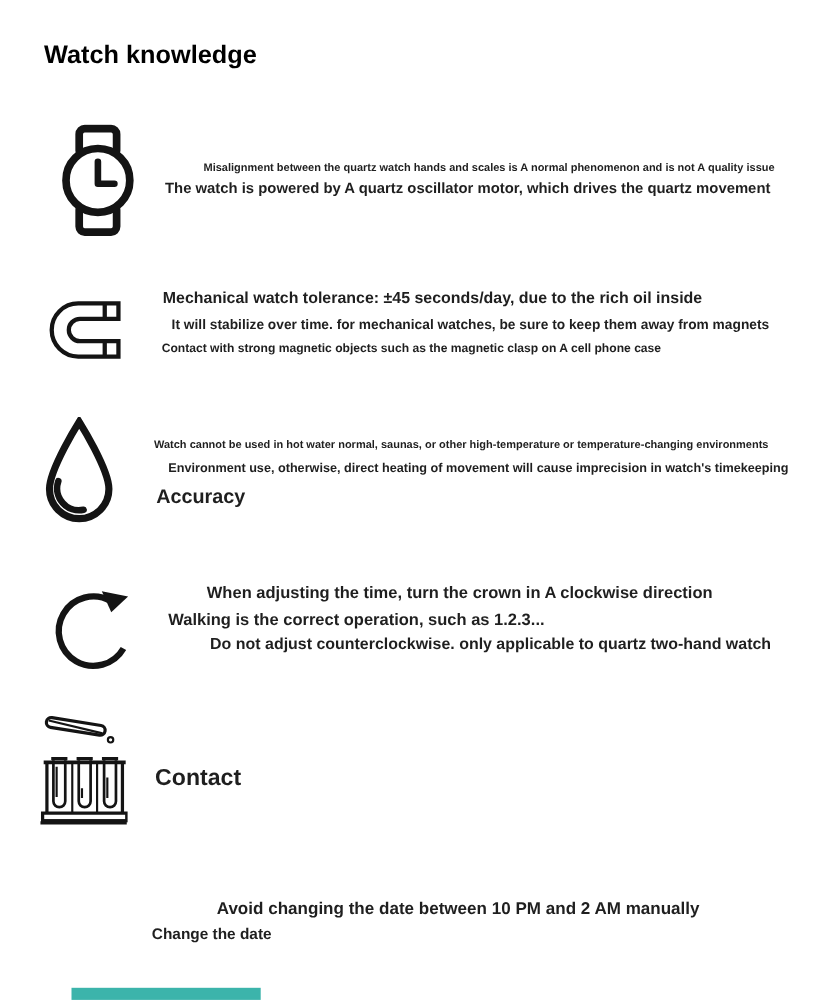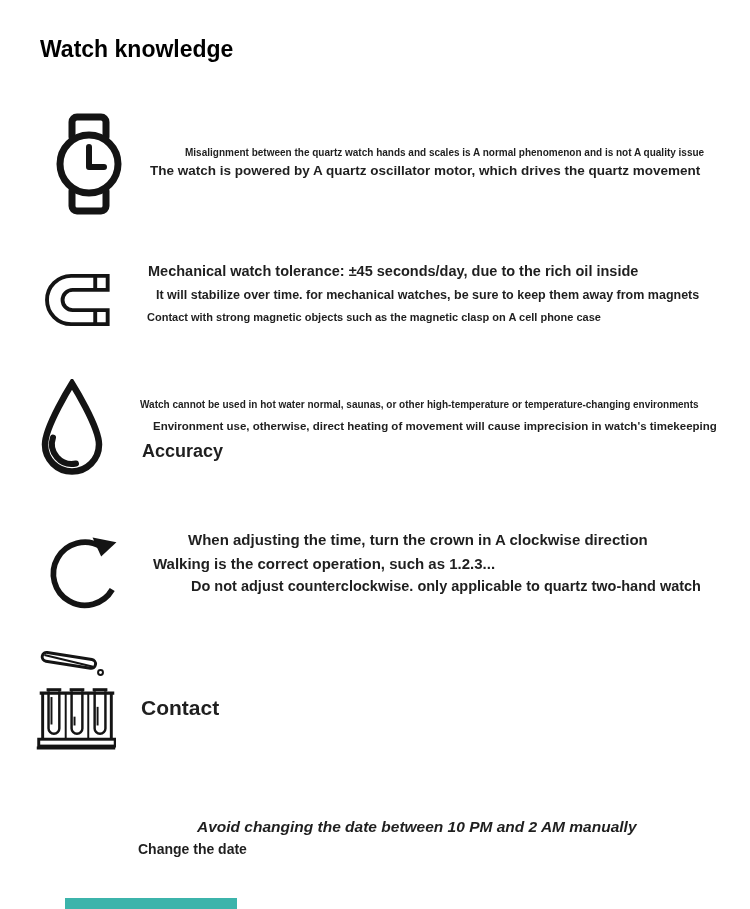--- a/index.html
+++ b/index.html
@@ -82,18 +82,18 @@
       <line x1="38.5" y1="70" x2="38.5" y2="79" stroke-width="2"></line>
       <line x1="57" y1="42.5" x2="72" y2="42.5" stroke-width="3"></line>
       <path d="M59 44 V82 A5.5 5.5 0 0 0 70 82 V44" stroke-width="2.5"></path>
       <line x1="62" y1="60" x2="62" y2="79" stroke-width="2"></line>
       <rect x="2" y="93" width="78" height="7" stroke-width="3"></rect>
       <line x1="0" y1="102" x2="80" y2="102" stroke-width="3"></line>
     </svg>
   </div>
   <div class="tl" style="left:141px;top:696px;font-size:21px;">Contact</div>
 
-  <div class="tl" style="left:197px;top:818px;font-size:15.5px;font-style:italic;">Avoid changing the date between 10 PM and 2 AM manually</div>
+  <div class="tl" style="left:197px;top:818px;font-size:15.5px;">Avoid changing the date between 10 PM and 2 AM manually</div>
   <div class="tl" style="left:138px;top:841px;font-size:14px;">Change the date</div>
 
   <div class="accent-bar" style="left: 65px; top: 898px; width: 172px; height: 11px; background-color: rgb(60, 180, 171);"></div>
 
 </div>
 
 </body></html>

